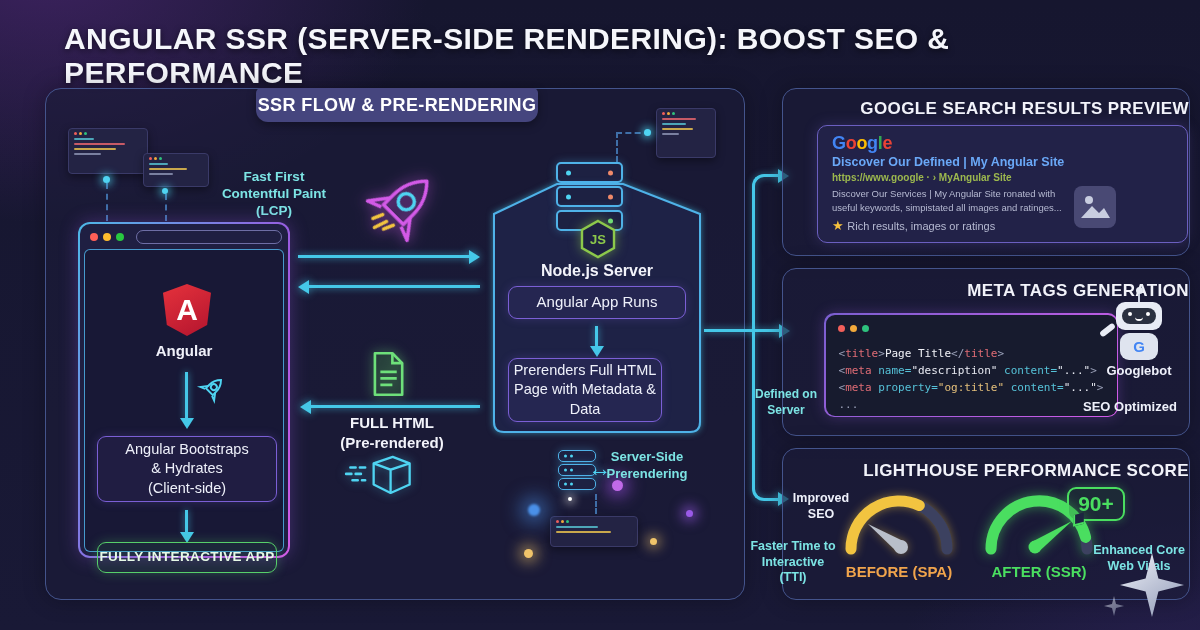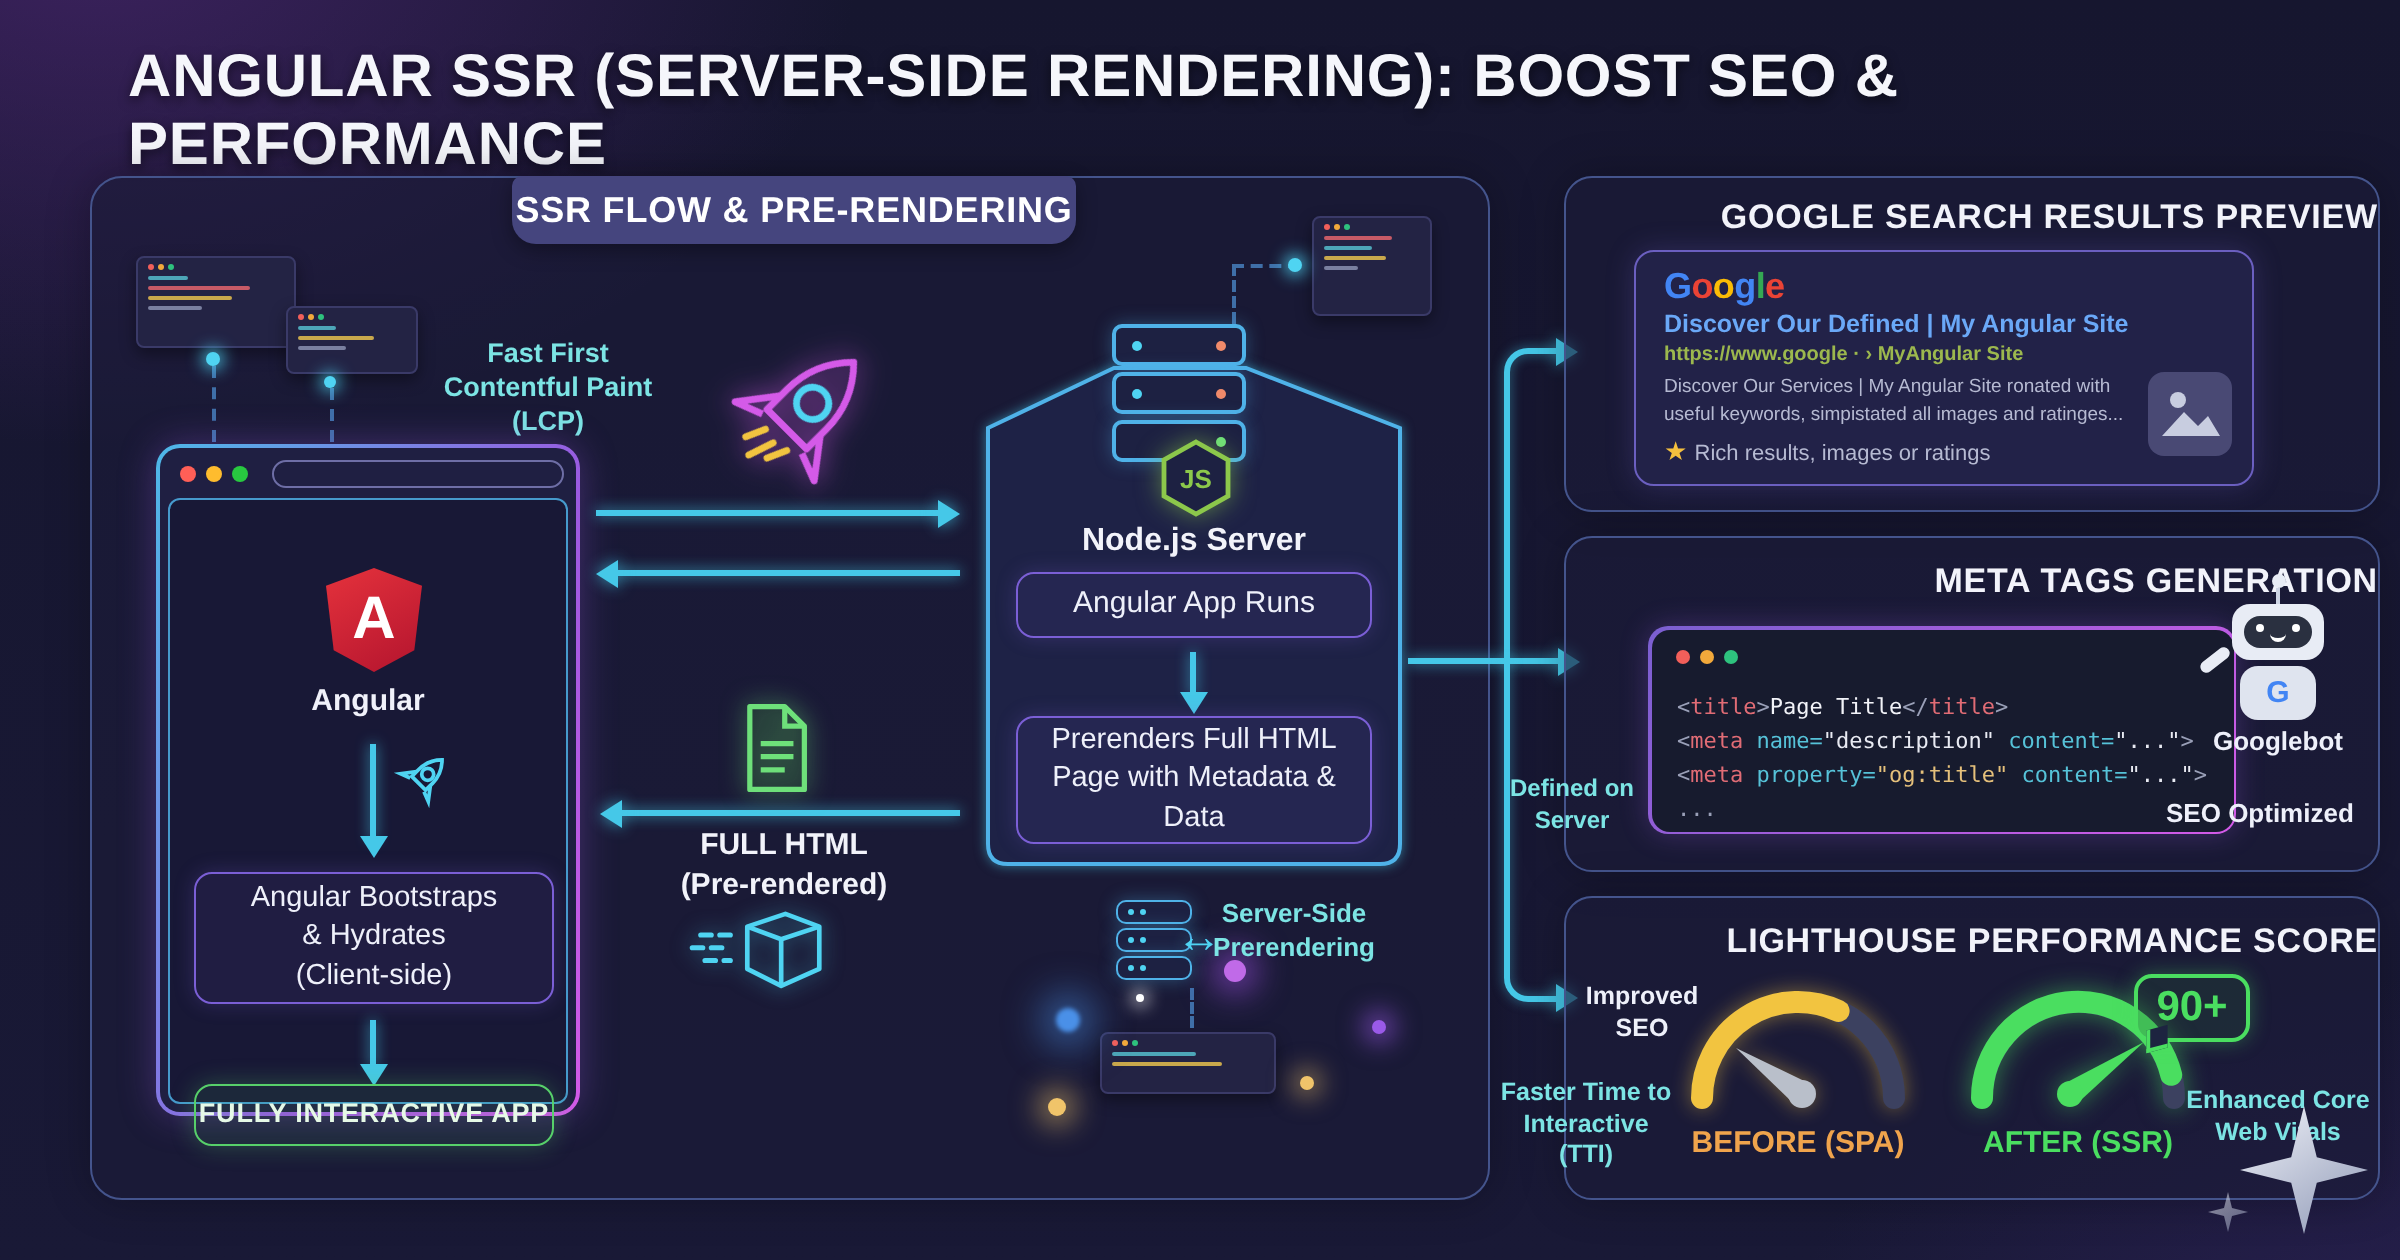--- a/index.html
+++ b/index.html
@@ -271,21 +271,21 @@
     </div>
   </div>
   <svg class="abs" style="left:580px; top:219px; filter:drop-shadow(0 0 6px rgba(140,200,75,.55));" width="36" height="40" viewBox="0 0 36 40">
     <polygon points="18,2 34,11 34,29 18,38 2,29 2,11" stroke="#8cc84b" stroke-width="2.4" fill="#1d2142"></polygon>
     <text x="18" y="25" text-anchor="middle" fill="#8cc84b" font-size="13" font-weight="bold" font-family="Liberation Sans, sans-serif">JS</text>
   </svg>
 
   <div class="abs ctr" style="left:490px; top:262px; width:214px; color:#f2f3fa; font-size:16px; font-weight:bold;">Node.js Server</div>
   <div class="abs flow-box ctr" style="left:508px; top:286px; width:178px; height:33px; font-size:15px;">Angular App Runs</div>
   <div class="abs varrow" style="left:595px; top:326px; height:22px;"></div>
-  <div class="abs flow-box ctr pre" style="left:508px; top:358px; width:178px; height:64px; font-size:14.5px;">Prerenders Full HTML
+  <div class="abs flow-box ctr pre" style="left:508px; top:358px; width:154px; height:64px; font-size:14.5px;">Prerenders Full HTML
 Page with Metadata &amp;
 Data</div>
 
   <div class="abs" style="left:558px; top:450px; width:38px;">
     <div class="rack-unit" style="height:12px; margin-bottom:2px; border-width:1.5px;">
         <span class="rdot" style="left:5px; width:3px; height:3px; background:#4fd4f2;"></span>
         <span class="rdot" style="left:11px; width:3px; height:3px; background:#4fd4f2;"></span>
       </div>
     <div class="rack-unit" style="height:12px; margin-bottom:2px; border-width:1.5px;">
         <span class="rdot" style="left:5px; width:3px; height:3px; background:#4fd4f2;"></span>
@@ -302,21 +302,21 @@
 
   <div class="abs harrow" style="left:704px; top:329px; width:75px;"></div>
   <div class="abs tri-r" style="left:779px; top:323.5px;"></div>
   <div class="abs conn" style="left:752px; top:174px; width:26px; height:157px; border-left:3px solid #45c8e8; border-top:3px solid #45c8e8; border-top-left-radius:12px;"></div>
   <div class="abs tri-r" style="left:778px; top:168.5px;"></div>
   <div class="abs conn" style="left:752px; top:331px; width:26px; height:170px; border-left:3px solid #45c8e8; border-bottom:3px solid #45c8e8; border-bottom-left-radius:12px;"></div>
   <div class="abs tri-r" style="left:778px; top:492px;"></div>
 
   <div class="abs panel rpanel" style="left:782px; top:88px; width:408px; height:168px;">
     <div class="abs panel-title ctr" style="left:0; top:10px; width:100%;">GOOGLE SEARCH RESULTS PREVIEW</div>
-    <div class="abs gcard" style="left:34px; top:36px; width:310px; height:118px;">
+    <div class="abs gcard" style="left:34px; top:36px; width:371px; height:118px;">
       <div class="abs glogo" style="left:14px; top:7px;"><span style="color: rgb(66, 133, 244);">G</span><span style="color: rgb(234, 67, 53);">o</span><span style="color: rgb(251, 188, 5);">o</span><span style="color: rgb(66, 133, 244);">g</span><span style="color: rgb(52, 168, 83);">l</span><span style="color: rgb(234, 67, 53);">e</span></div>
       <div class="abs" style="left:14px; top:29px; color:#6aa8f7; font-size:12.5px; font-weight:bold;">Discover Our Defined | My Angular Site</div>
       <div class="abs" style="left:14px; top:46px; color:#9cb84e; font-size:10px; font-weight:bold;">https://www.google · › MyAngular Site</div>
       <div class="abs pre" style="left:14px; top:61px; width:236px; color:#b6bad2; font-size:9.5px; line-height:1.45;">Discover Our Services | My Angular Site ronated with
 useful keywords, simpistated all images and ratinges...</div>
       <div class="abs" style="left:14px; top:92px; font-size:13px;">
         <span style="color:#f5c03e;">★</span>
         <span style="color:#b6bad2; font-size:11px;">Rich results, images or ratings</span>
       </div>
       <div class="abs" style="left:256px; top:60px; width:42px; height:42px; background:#494974; border-radius:8px;">

